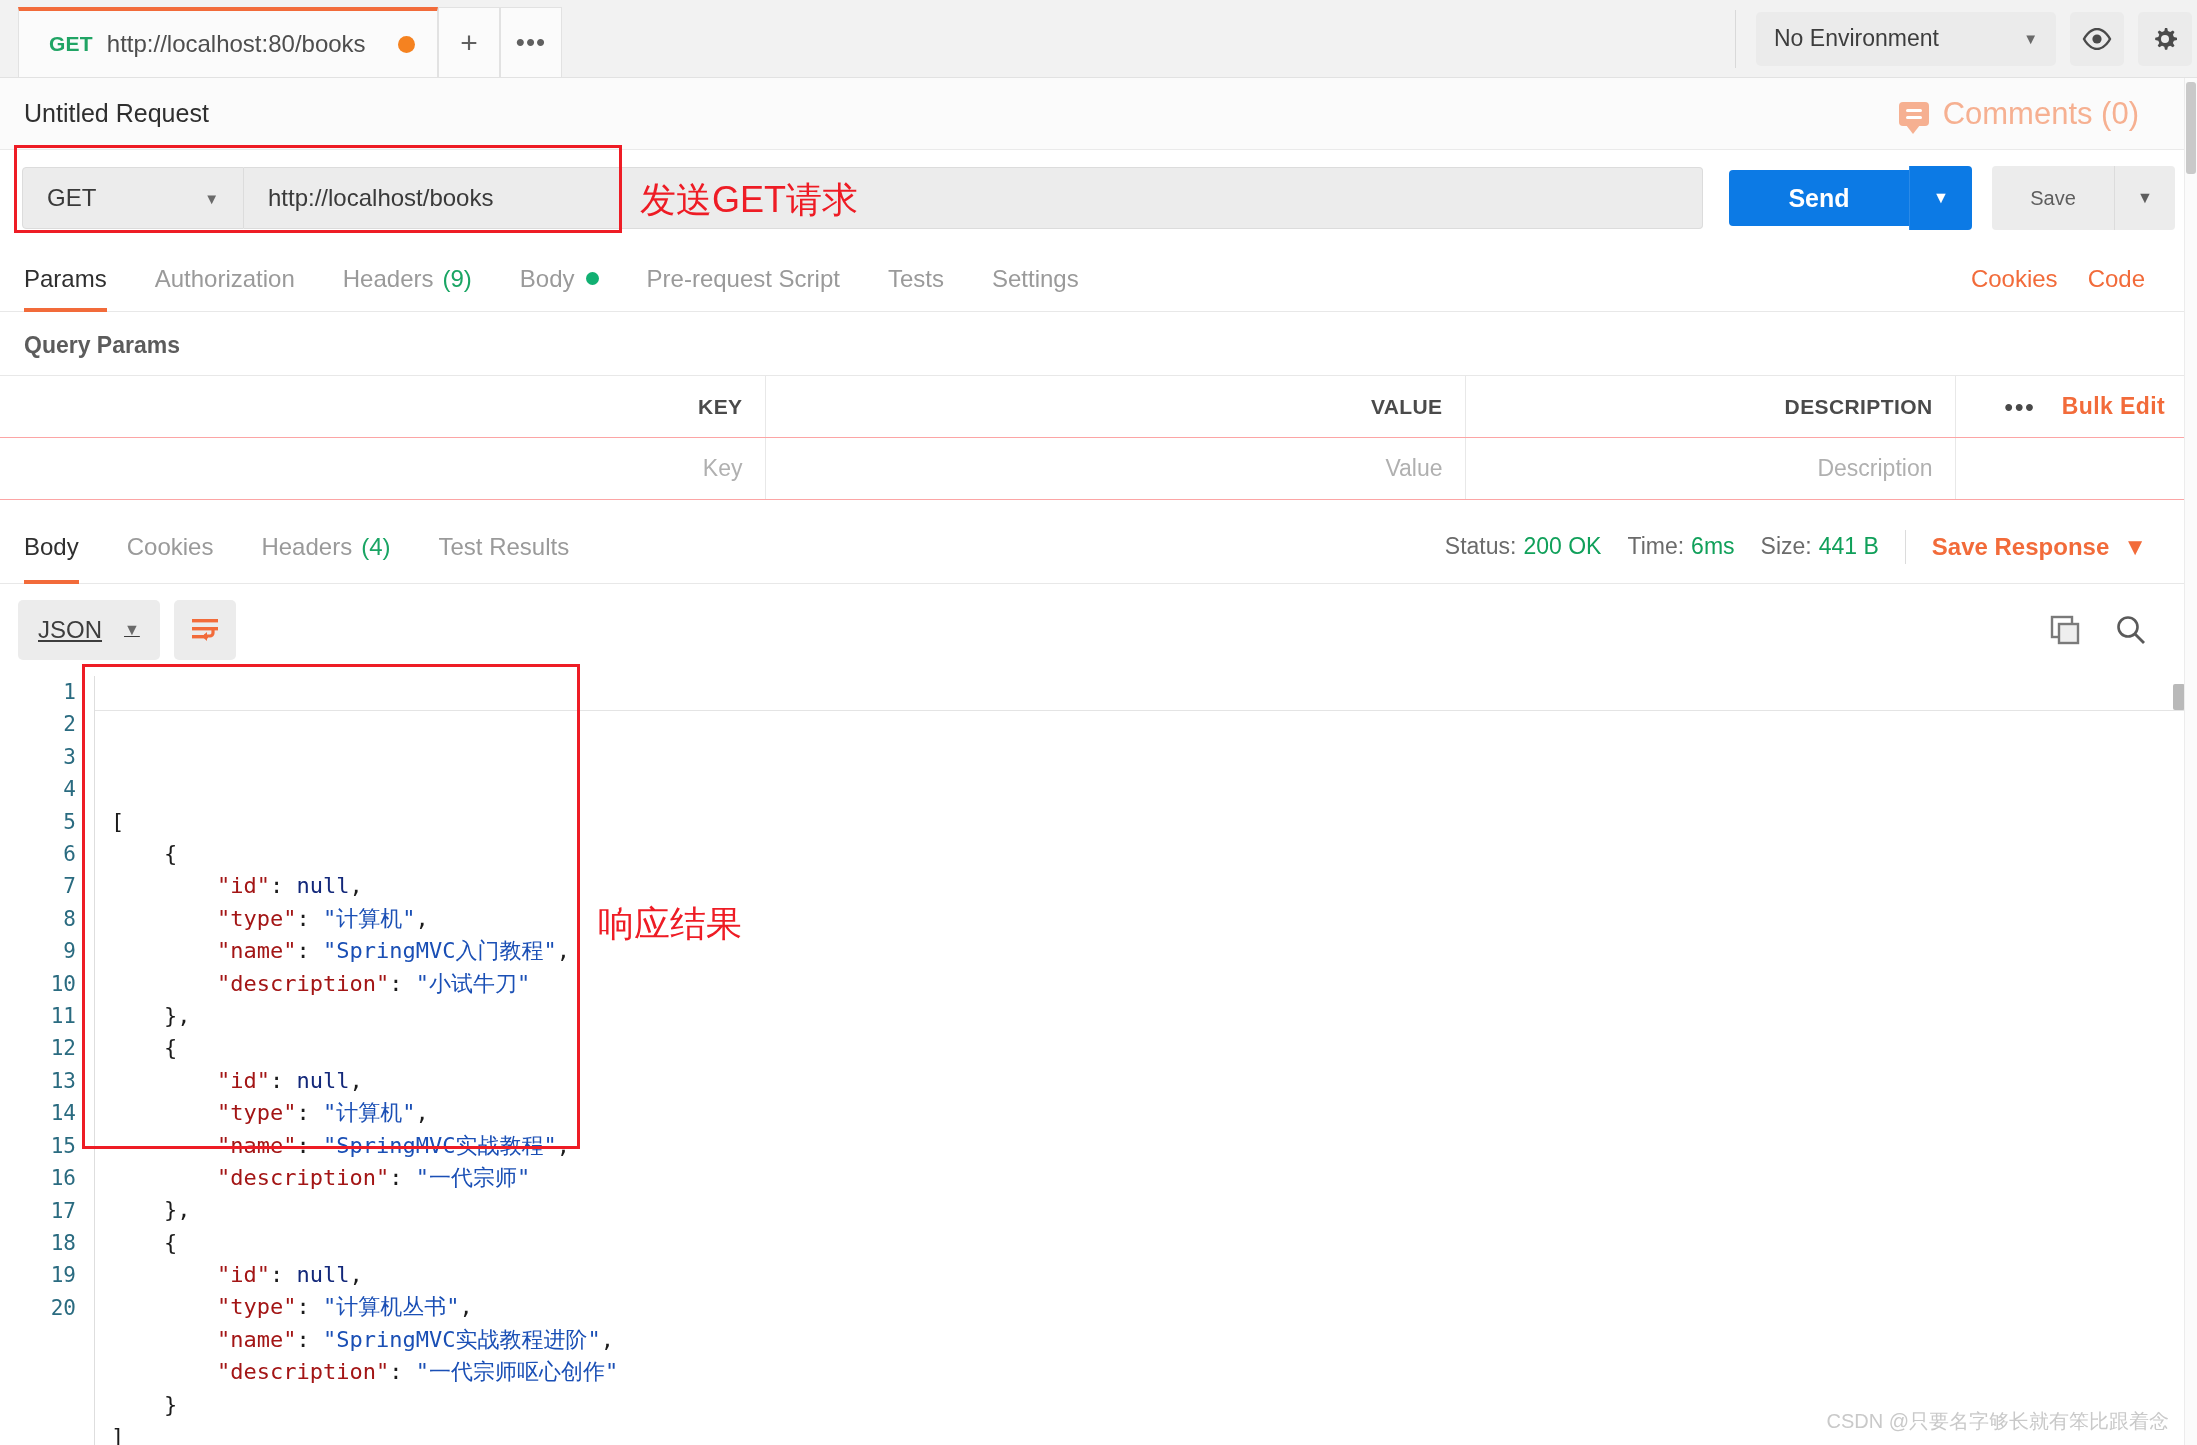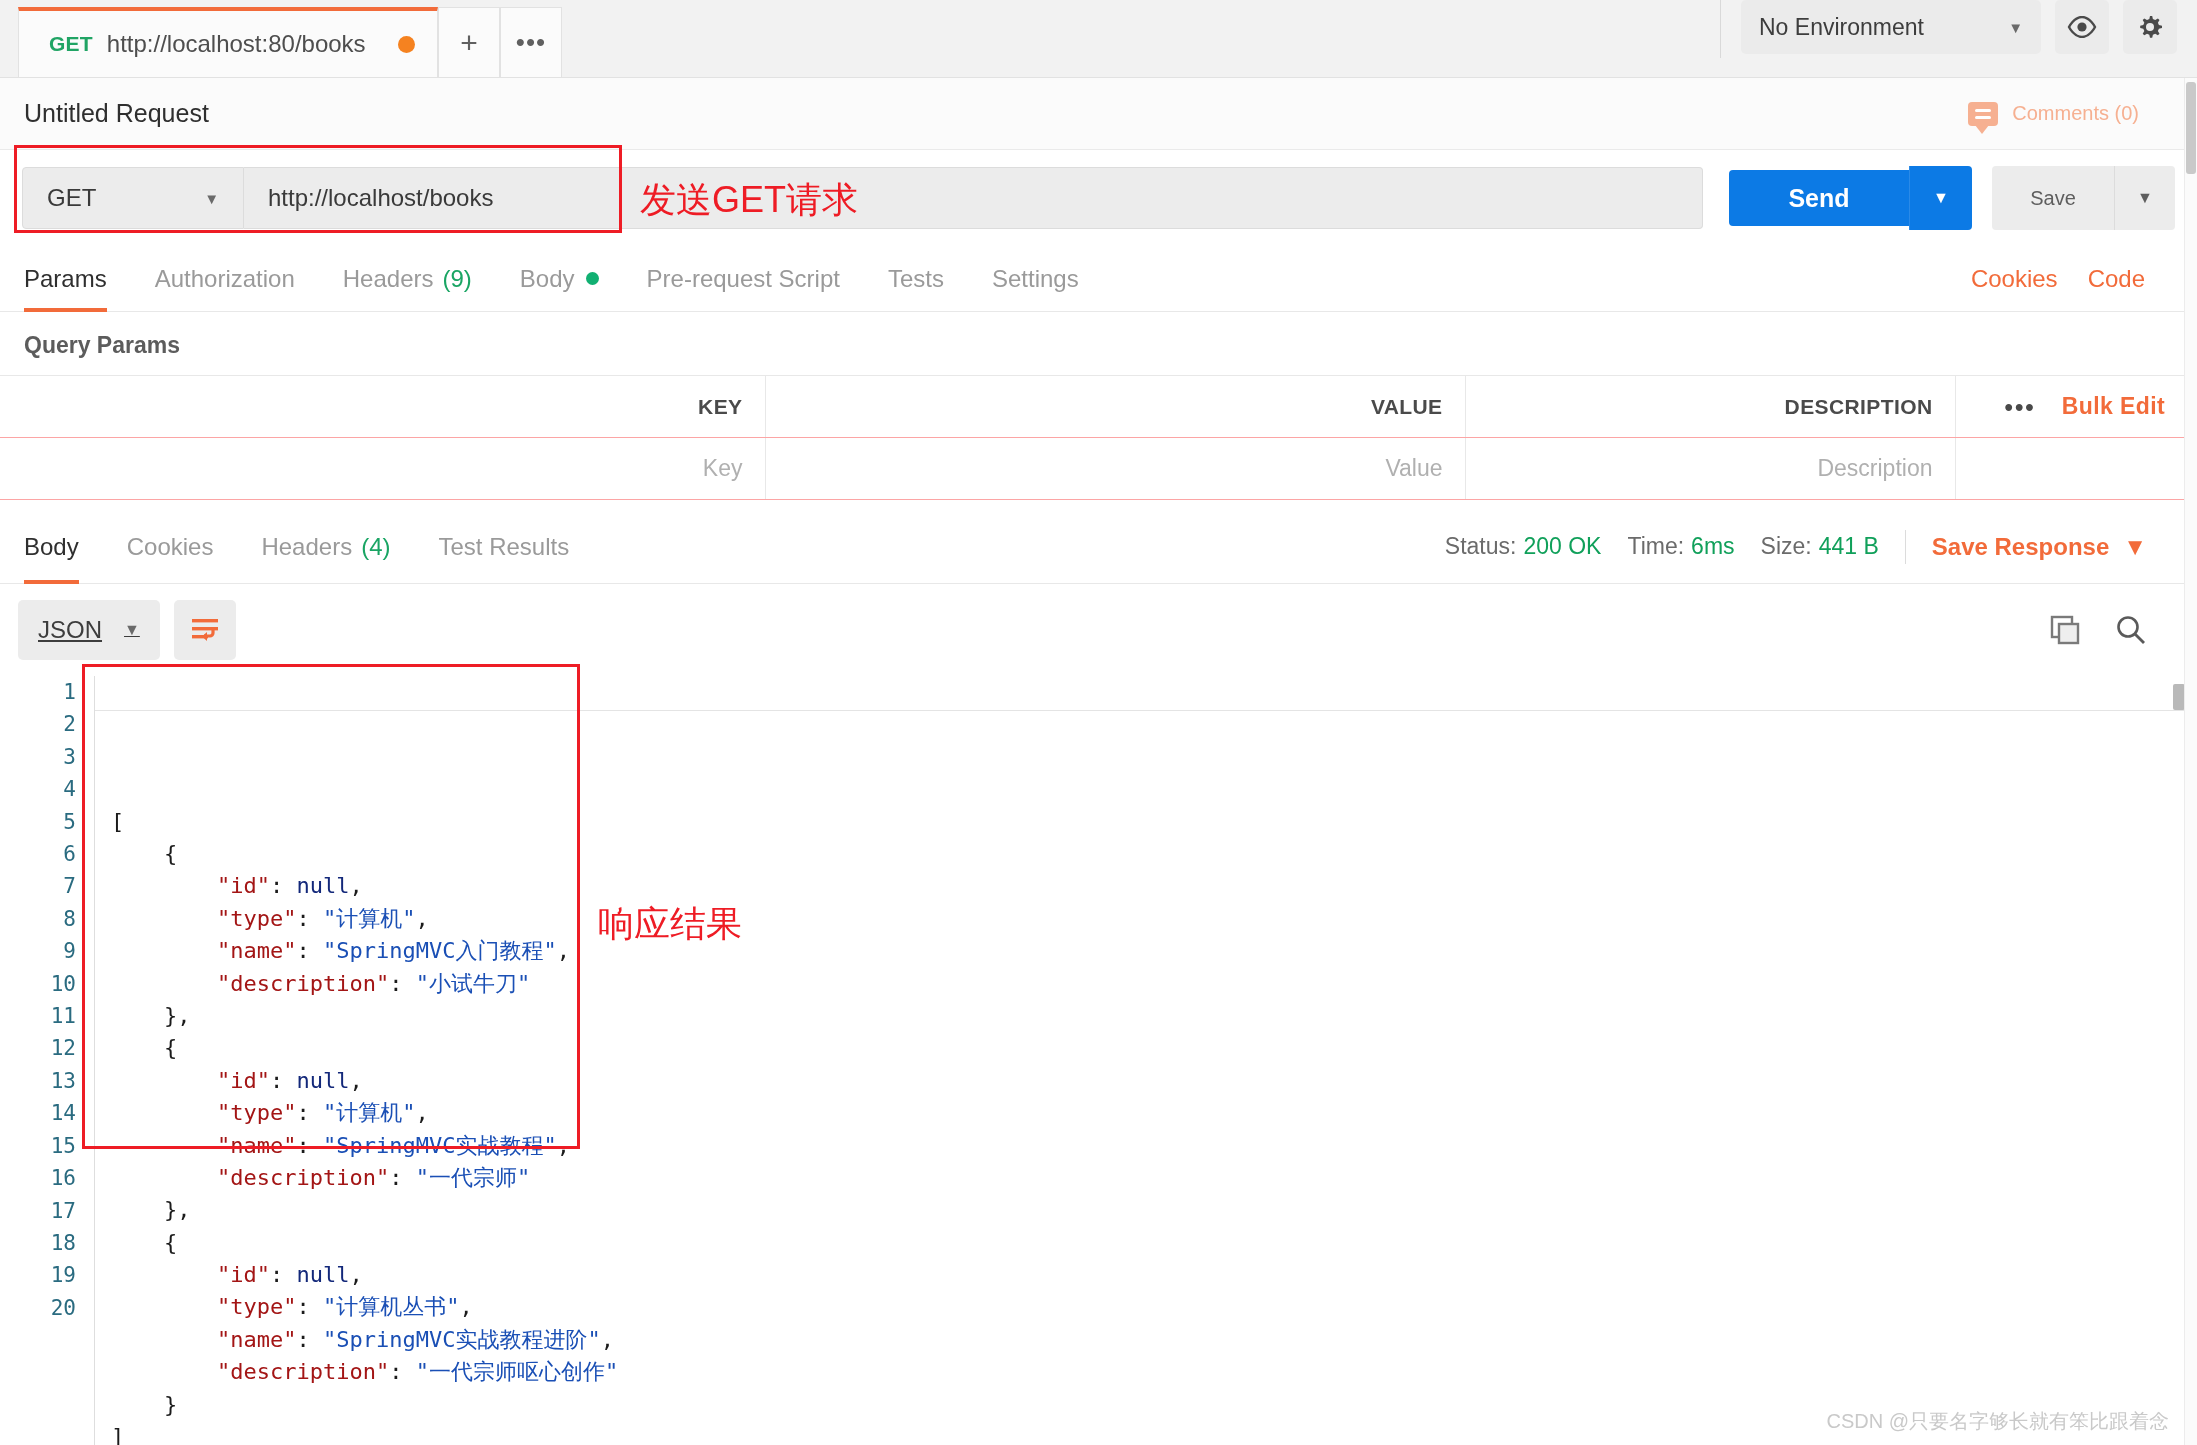--- a/index.html
+++ b/index.html
@@ -76,23 +76,23 @@
     justify-content: center;
     font-size: 30px;
     color: #606060;
     box-sizing: border-box;
   }
   .tab-btn.dots { font-size: 26px; letter-spacing: 1px; }
 
   .tabbar-right {
     margin-left: auto;
     display: flex;
-    align-items: flex-start;
+    align-items: center;
     height: 100%;
-    padding-right: 20px;
+    padding-right: 5px;
     gap: 14px;
   }
   .divider-v {
     width: 1px;
     height: 58px;
     background: #d9d9d9;
     margin-right: 6px;
   }
   .env-select {
     width: 300px;
@@ -127,21 +127,21 @@
     border-bottom: 1px solid #eaeaea;
     box-sizing: border-box;
   }
   .page-title { font-size: 25px; color: #2f2f2f; }
   .comments {
     margin-left: auto;
     display: flex;
     align-items: center;
     gap: 14px;
     color: #f6b091;
-    font-size: 20px;
+    font-size: 31px;
     padding-right: 34px;
   }
   .bubble {
     width: 30px; height: 24px;
     background: #f6b091;
     border-radius: 4px;
     position: relative;
     display:flex; flex-direction:column; justify-content:center; align-items:center; gap:4px;
   }
   .bubble:after {

